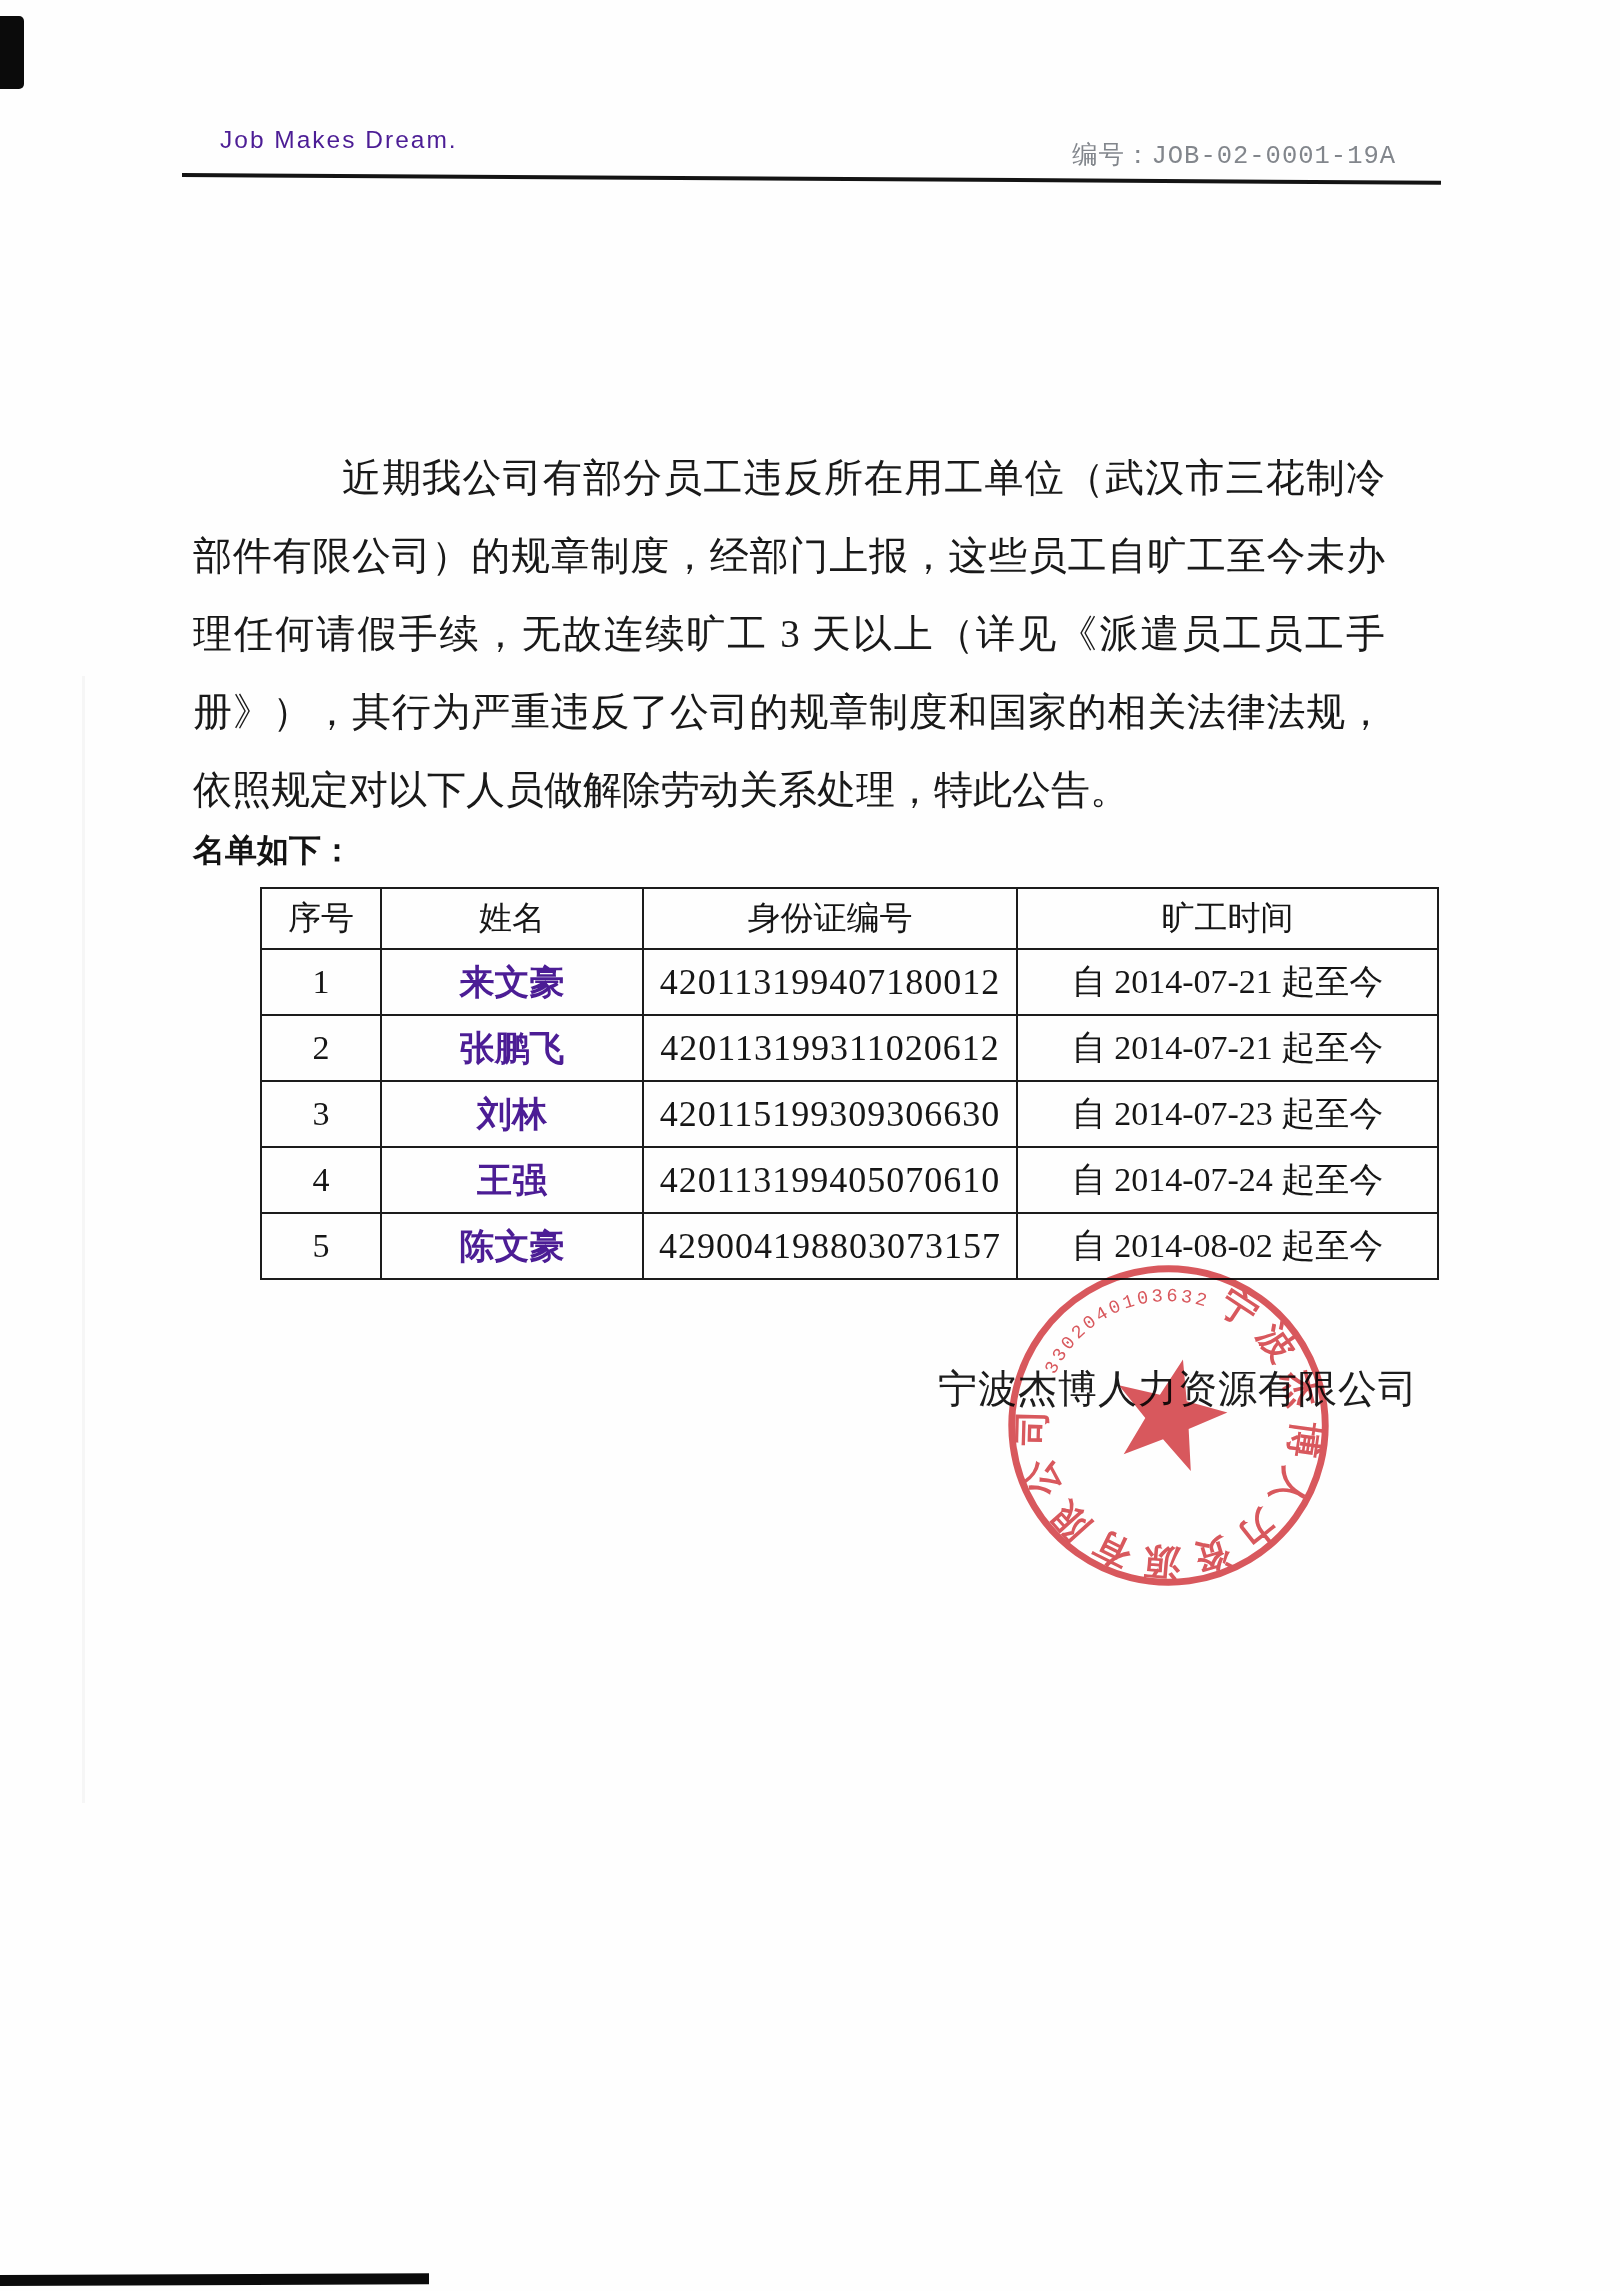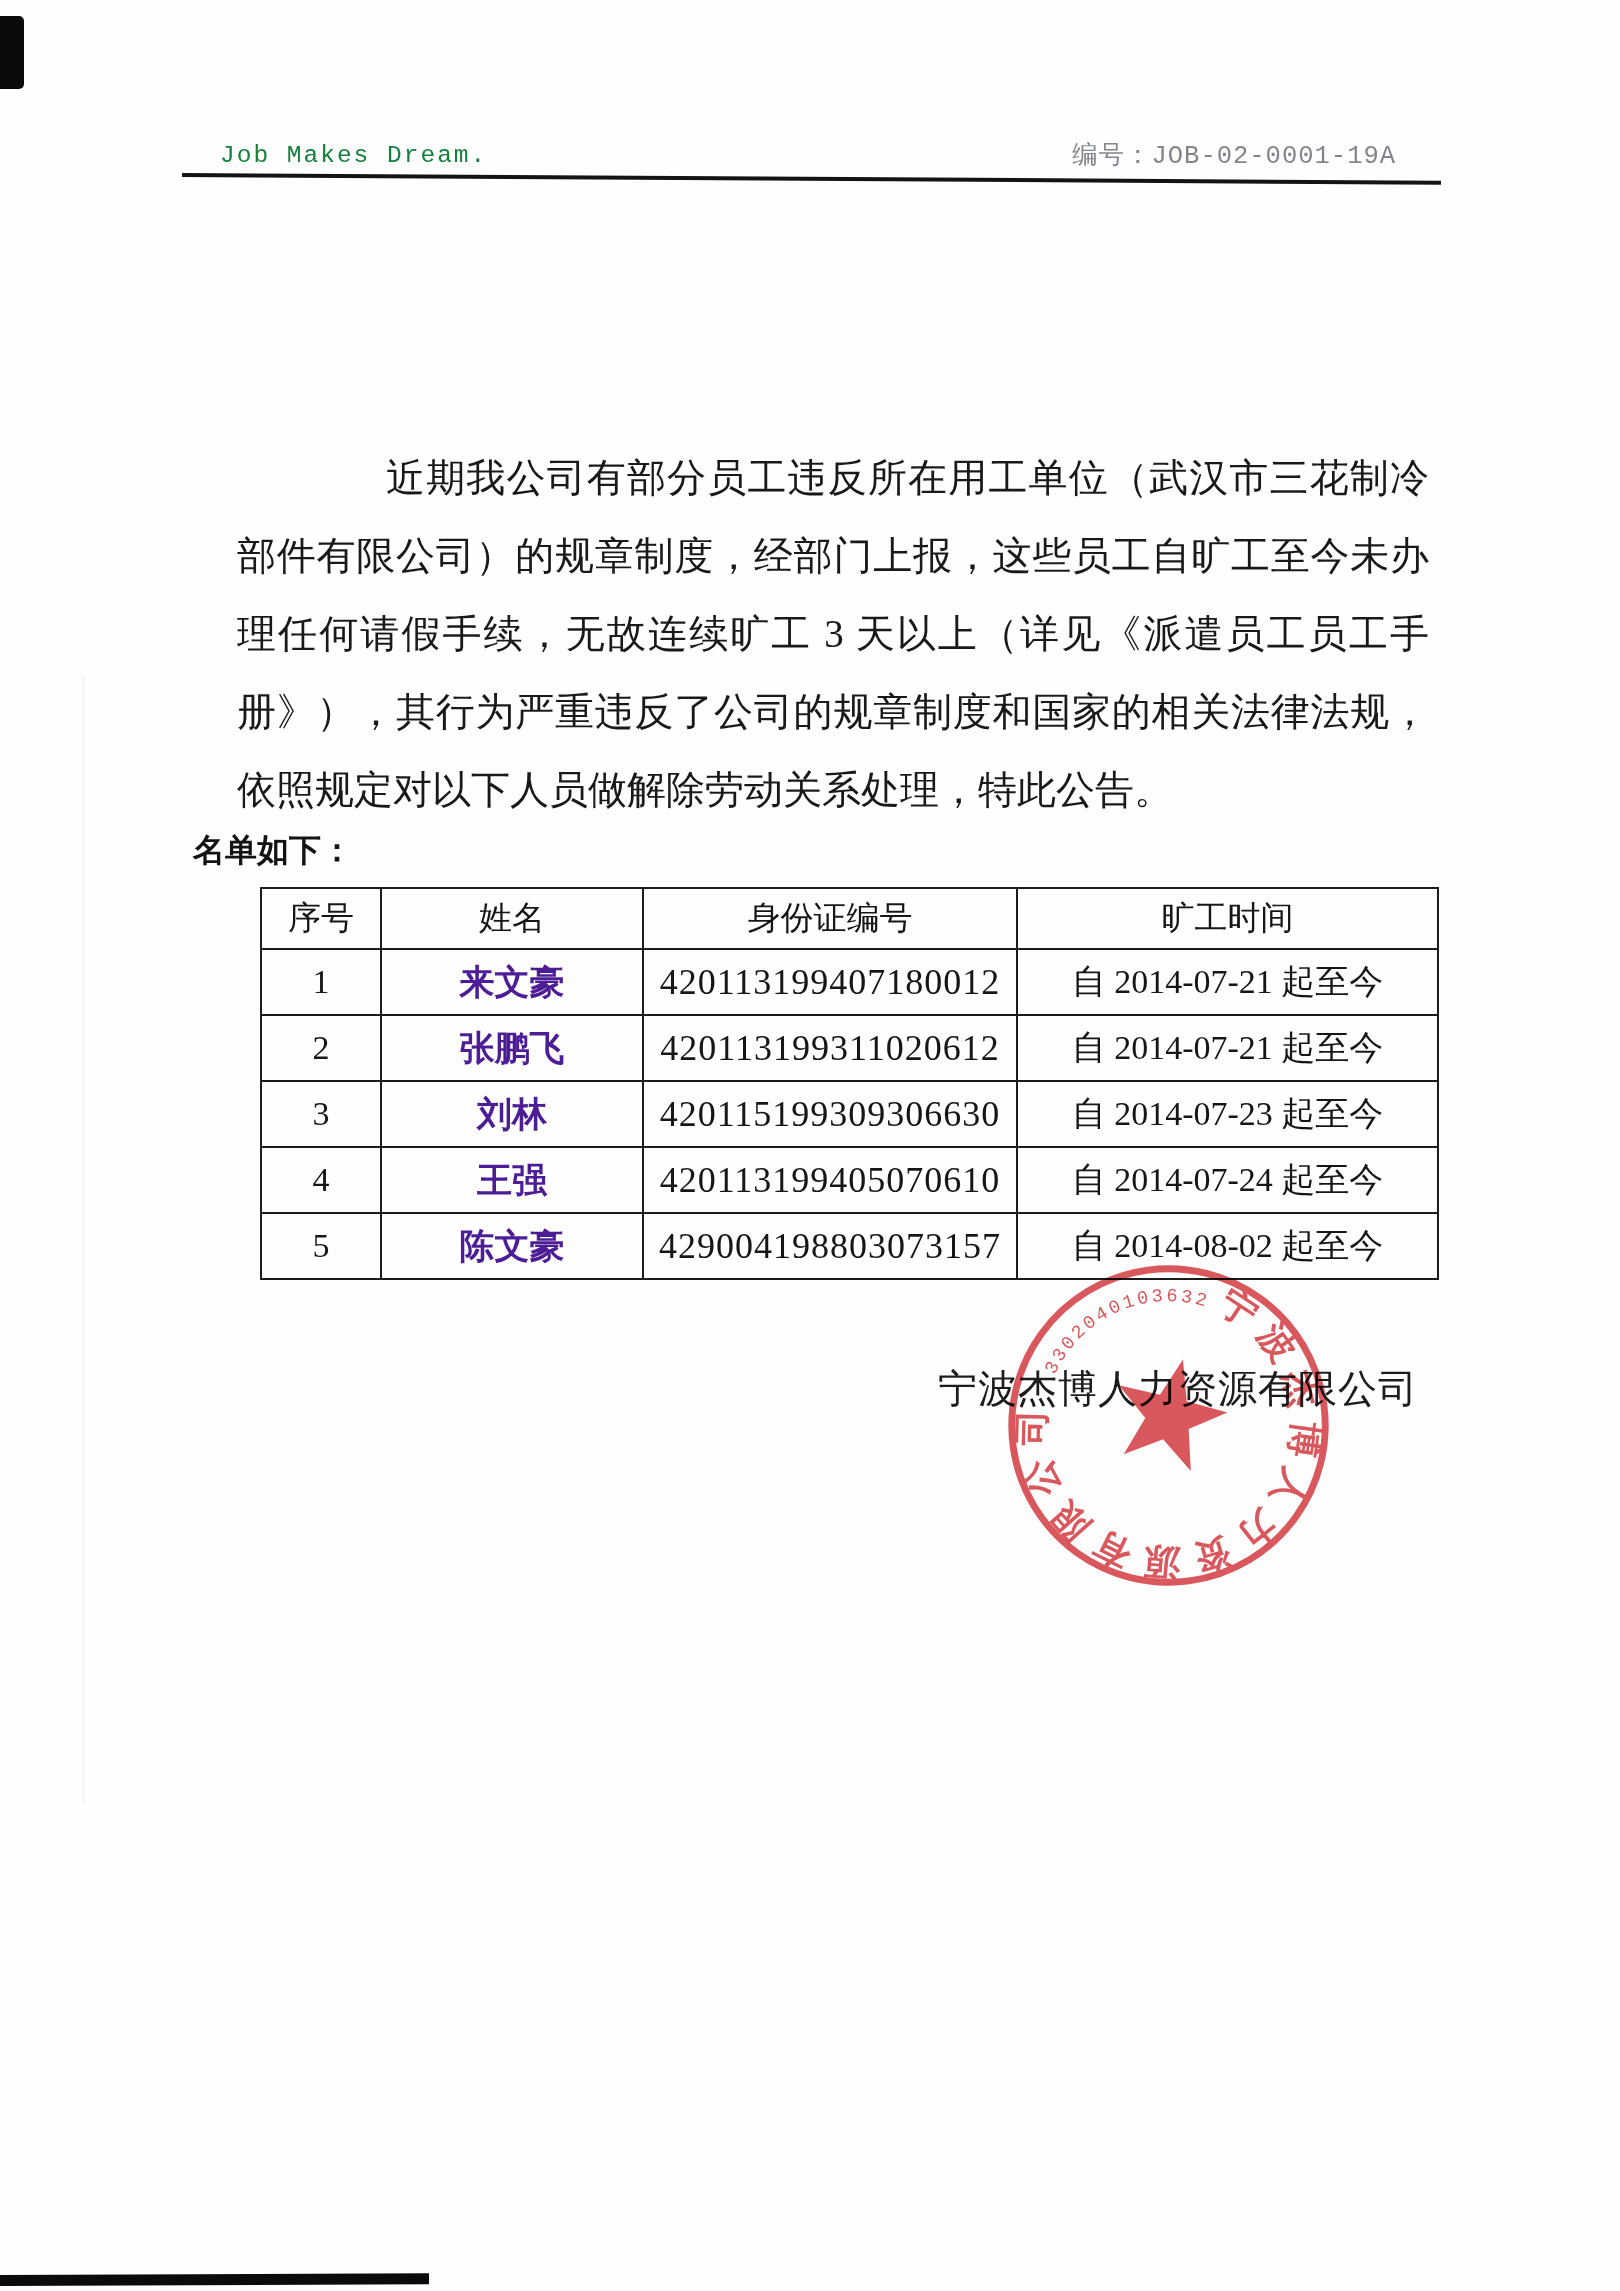--- a/index.html
+++ b/index.html
@@ -8,23 +8,23 @@
     background:#fefefe; overflow:hidden;
     font-family:"Liberation Serif","DejaVu Serif",serif; color:#1a1a1a;
   }
   
   .corner-mark { position:absolute; left:0; top:15.7px; width:23.5px; height:73px; background:#0b0b0b; border-radius:0 4.9px 4.9px 0; }
   .bottom-mark { position:absolute; left:0; top:2275px; width:429px; height:10.8px; background:#0b0b0b; transform:rotate(-0.25deg); transform-origin:left center; }
   .crease { position:absolute; left:82px; top:676px; width:2.9px; height:1127px; background:rgba(100,100,100,0.05); }
 
   
   .slogan {
-    position:absolute; left:220px; top:142px;
-    font-family:Liberation Mono, monospace;
-    font-size:24.5px; letter-spacing:2px; color:#15803d;
+    position:absolute; left:220px; top:126px;
+    font-family:Liberation Sans, sans-serif;
+    font-size:24.5px; letter-spacing:2px; color:#4c1d95;
   }
   .doc-number {
     position:absolute; left:1072px; top:137px;
     font-family:"Liberation Mono","DejaVu Sans Mono",monospace;
     font-size:25.5px; letter-spacing:1px; color:#82868c;
   }
   .header-rule {
     position:absolute; left:182px; top:173px; width:1259px; height:3.9px;
     background:#141414; transform:rotate(0.35deg); transform-origin:left center;
   }
@@ -33,21 +33,20 @@
   .doc-title {
     position:absolute; left:0; top:261px; width:1620px; text-align:center;
     font-size:65px; font-weight:700; color:#1f1f1f; letter-spacing:2px;
   }
 
   
   .body-par {
     position:absolute; left:193px; top:400px; width:1192px;
     font-size:39px; line-height:78px; text-align:justify; text-indent:149px;
     color:#191919;
-    margin-left:44px;
   }
   .list-label {
     position:absolute; left:193px; top:829px;
     font-family:"Liberation Sans","DejaVu Sans",sans-serif;
     font-size:32px; font-weight:700; color:#131313;
   }
 
   
   .roster {
     position:absolute; left:260px; top:887px; width:1177px;

